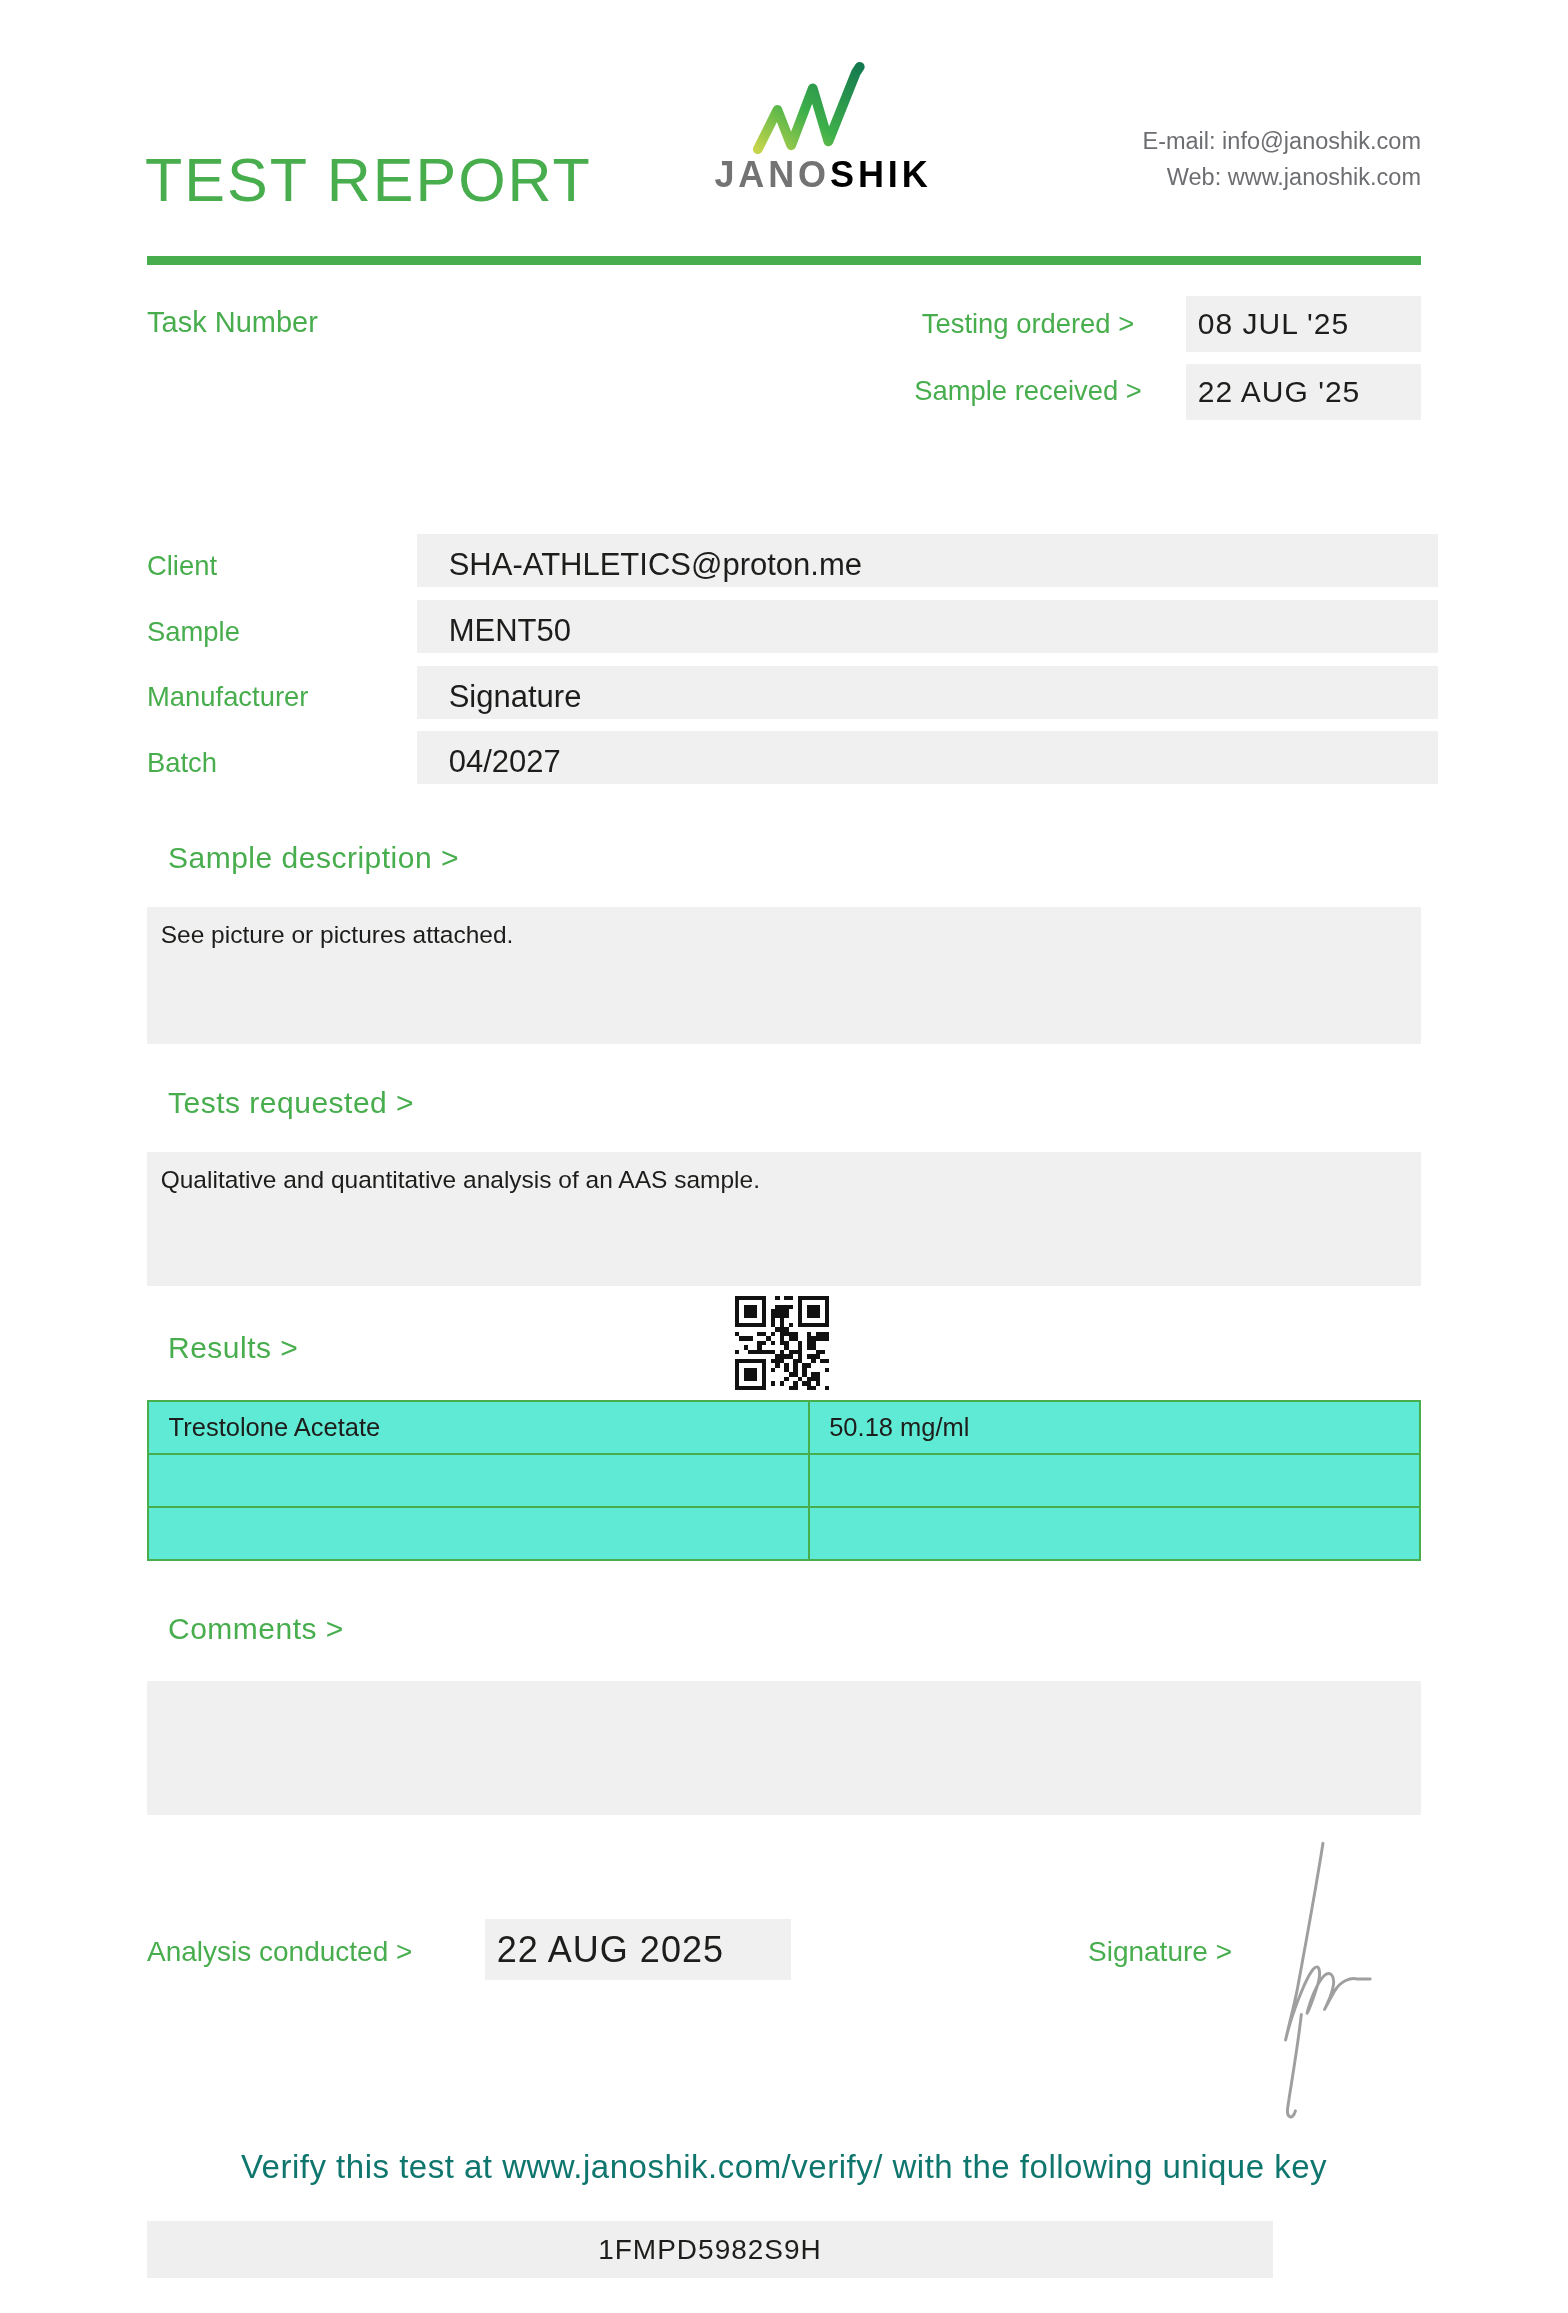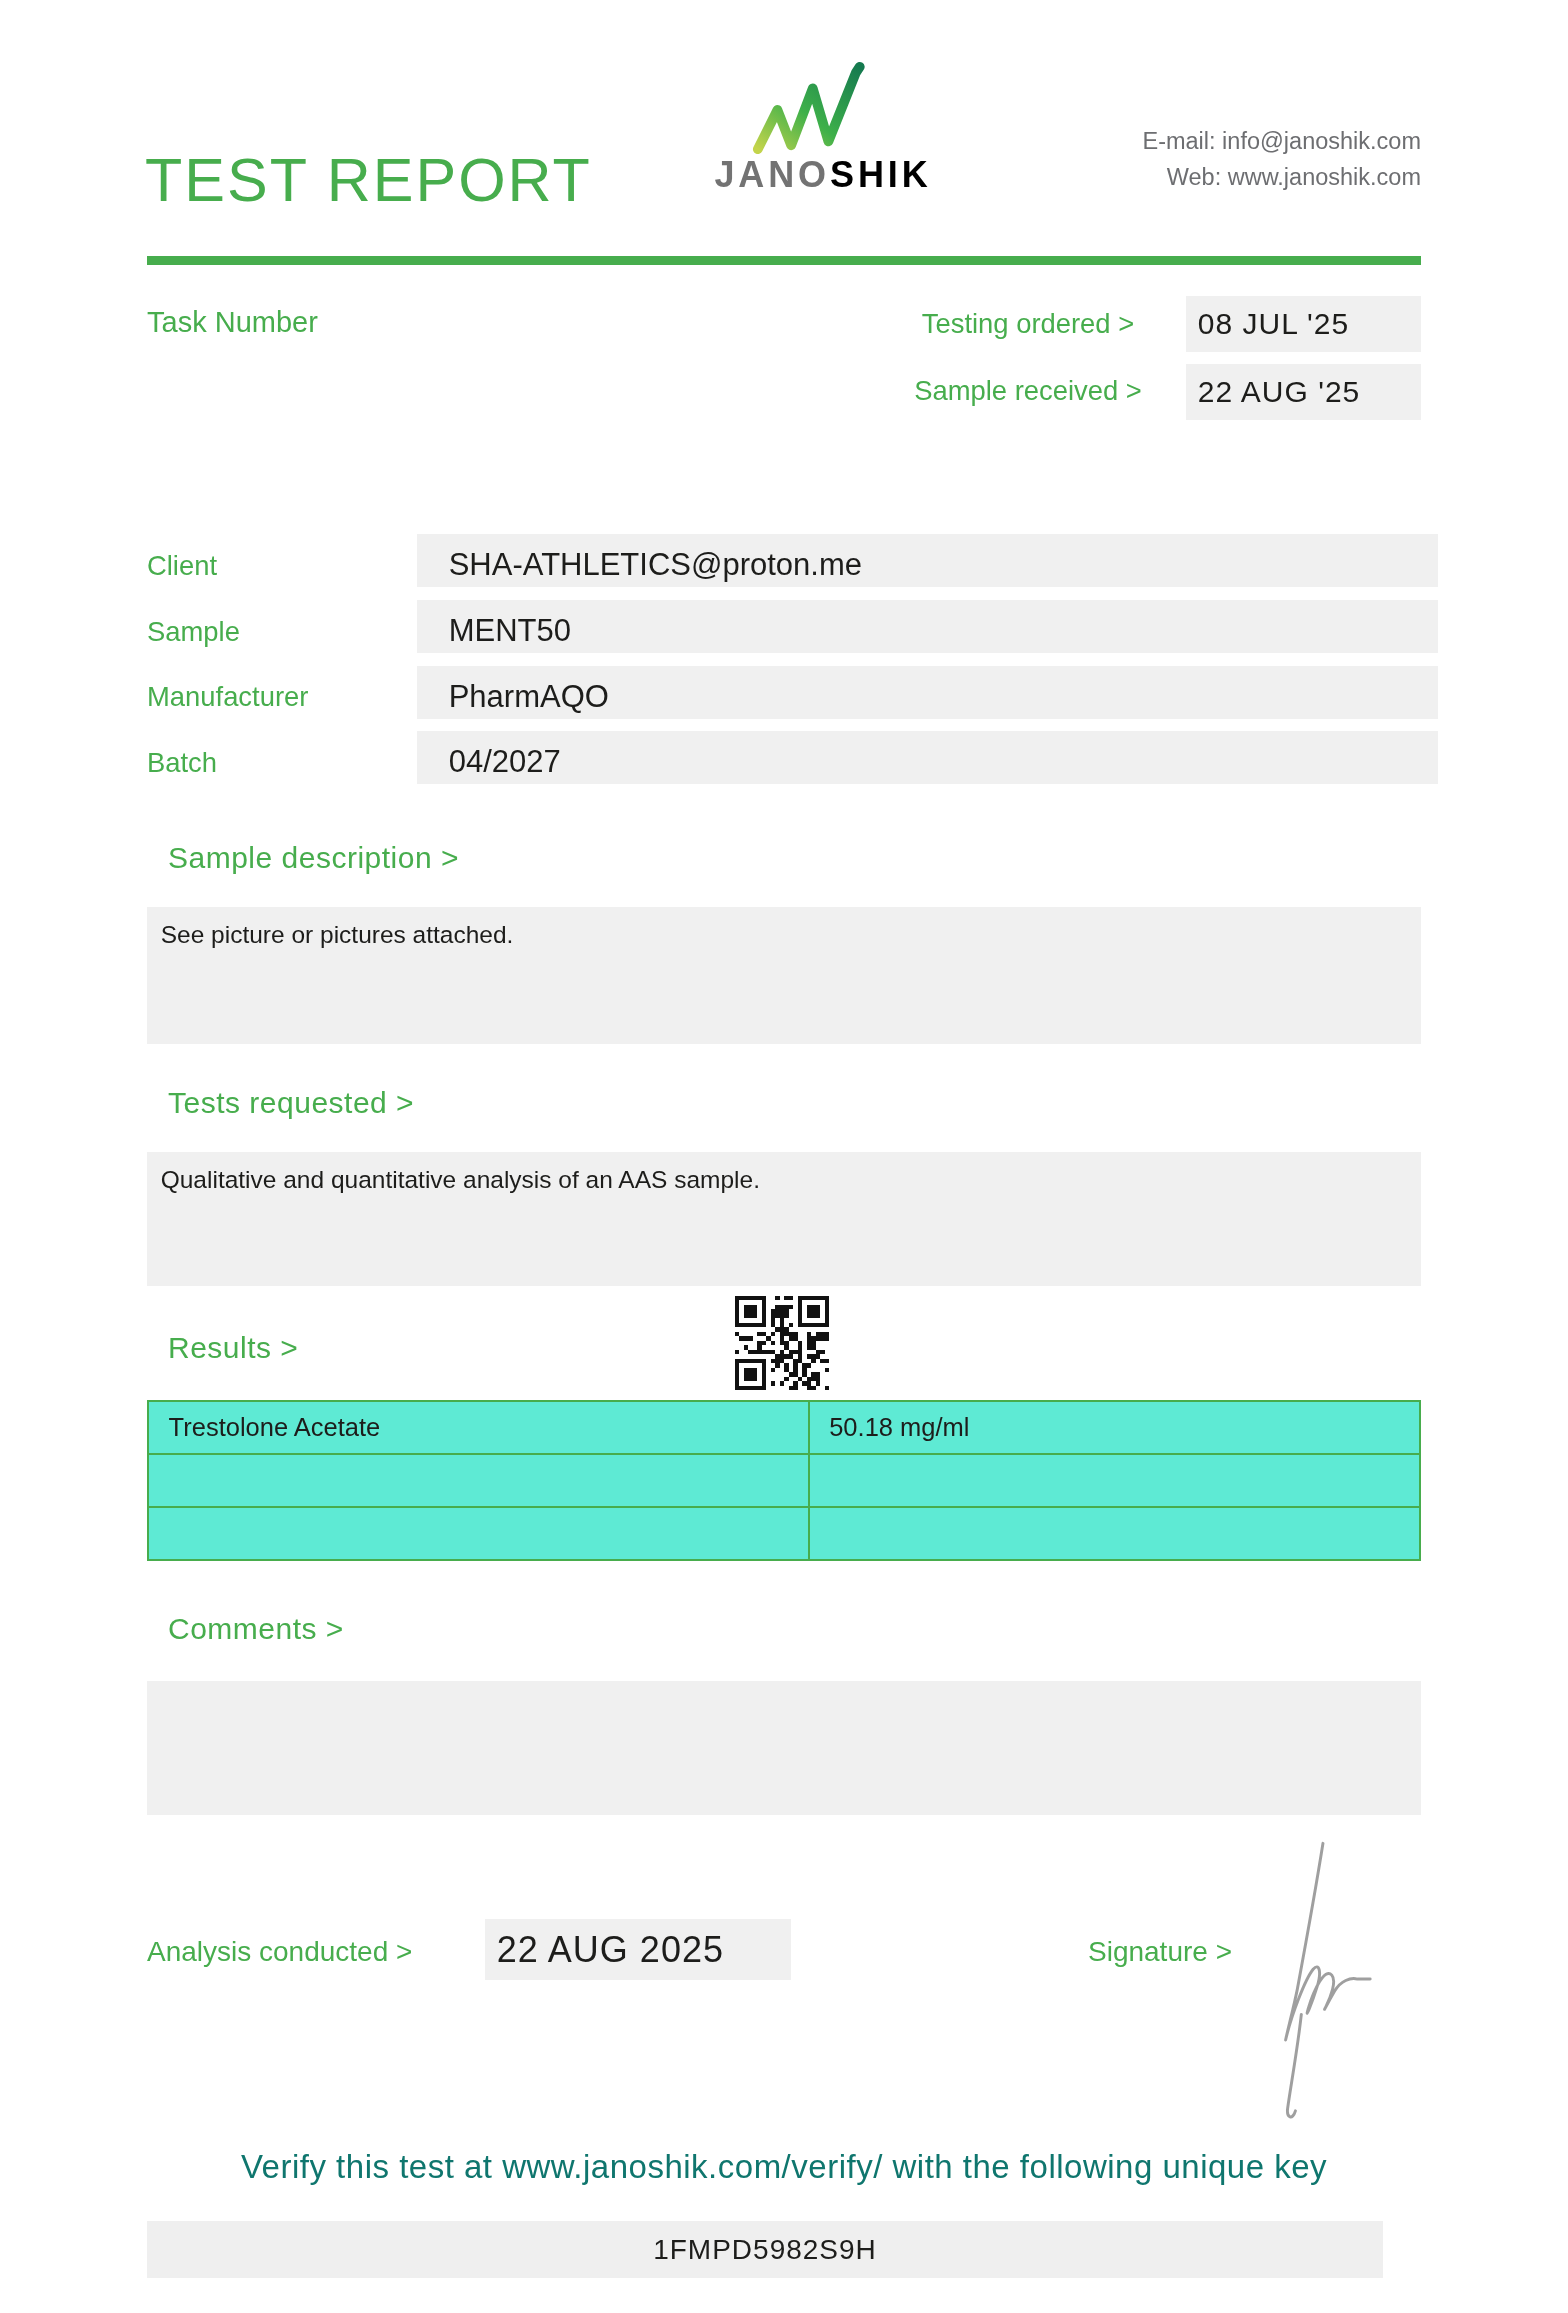--- a/index.html
+++ b/index.html
@@ -44,21 +44,21 @@
   .col-analyte{width:639px;}
   
   .qr{left:735px;top:1296px;width:94px;height:94px;}
   
   .analysis-label{left:147px;top:1936px;font-size:28px;}
   .analysis-box{left:485px;top:1919px;width:306px;height:61px;}
   .analysis-value{font-size:36px;line-height:61px;padding-left:11.8px;letter-spacing:1px;}
   .signature-label{left:1054px;top:1936px;width:178px;text-align:right;font-size:28px;}
   .signature{left:1262px;top:1839px;width:118px;height:286px;}
   .verify{left:0;top:2148px;width:1568px;text-align:center;font-size:33px;color:#0f766e;letter-spacing:0.5px;}
-  .key-box{left:147px;top:2221px;width:1236px;height:57px;background:#efefef;text-align:center;}
+  .key-box{left:147px;top:2221px;width:1126px;height:57px;background:#efefef;text-align:center;}
   .key-value{font-size:28px;line-height:57px;letter-spacing:1px;}
 </style>
 </head>
 <body>
 
 <div class="page">
 
   <div class="abs title">TEST REPORT</div>
 
   <div class="abs logo">
@@ -101,21 +101,21 @@
     <div class="detail-value">SHA-ATHLETICS@proton.me</div>
   </div>
 
   <div class="abs detail-label green" style="top:616px;">Sample</div>
   <div class="abs detail-box graybox" style="top:600px;">
     <div class="detail-value">MENT50</div>
   </div>
 
   <div class="abs detail-label green" style="top:681px;">Manufacturer</div>
   <div class="abs detail-box graybox" style="top:666px;">
-    <div class="detail-value">PharmAQO</div>
+    <div class="detail-value">Signature</div>
   </div>
 
   <div class="abs detail-label green" style="top:747px;">Batch</div>
   <div class="abs detail-box graybox" style="top:731px;">
     <div class="detail-value">04/2027</div>
   </div>
 
   <div class="abs heading" style="left:147px;top:841px;">Sample description &gt;</div>
   <div class="abs secbox graybox" style="top:907px;height:137px;">
     <div class="secbox-text">See picture or pictures attached.</div>

